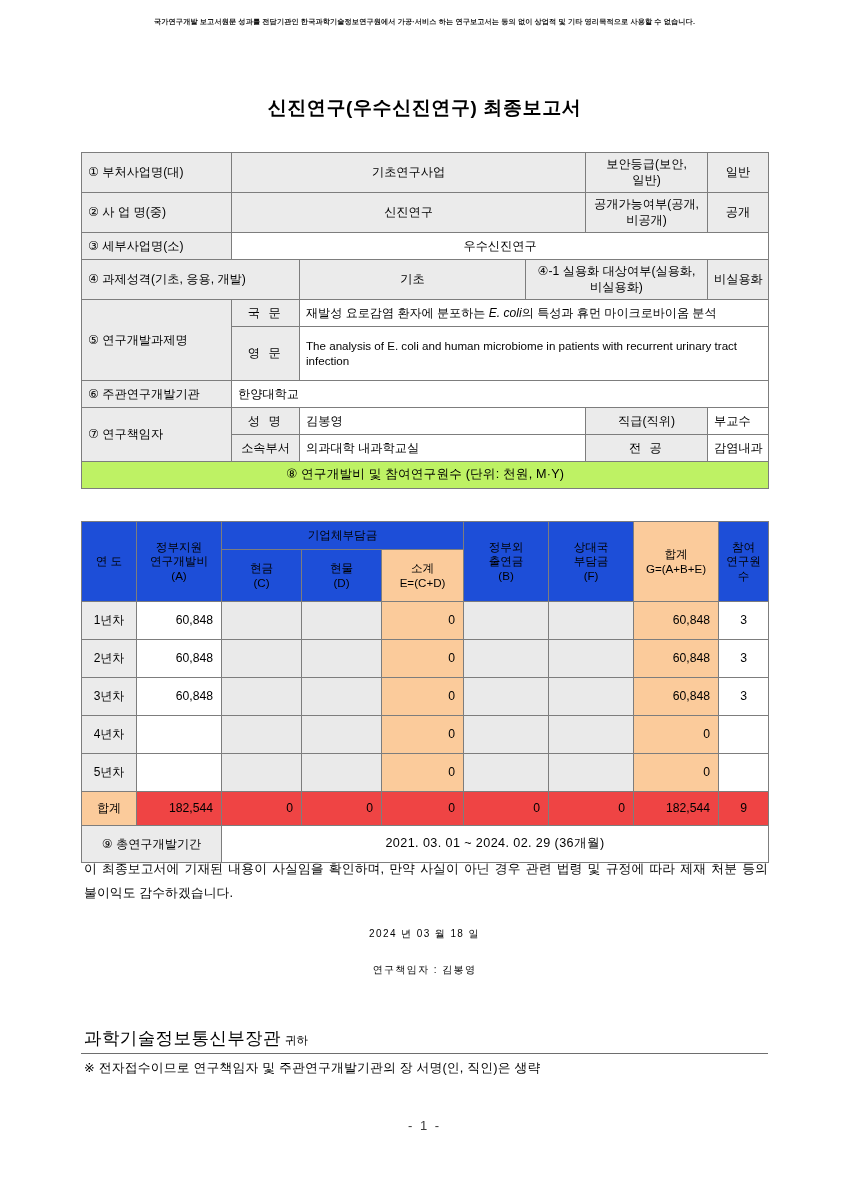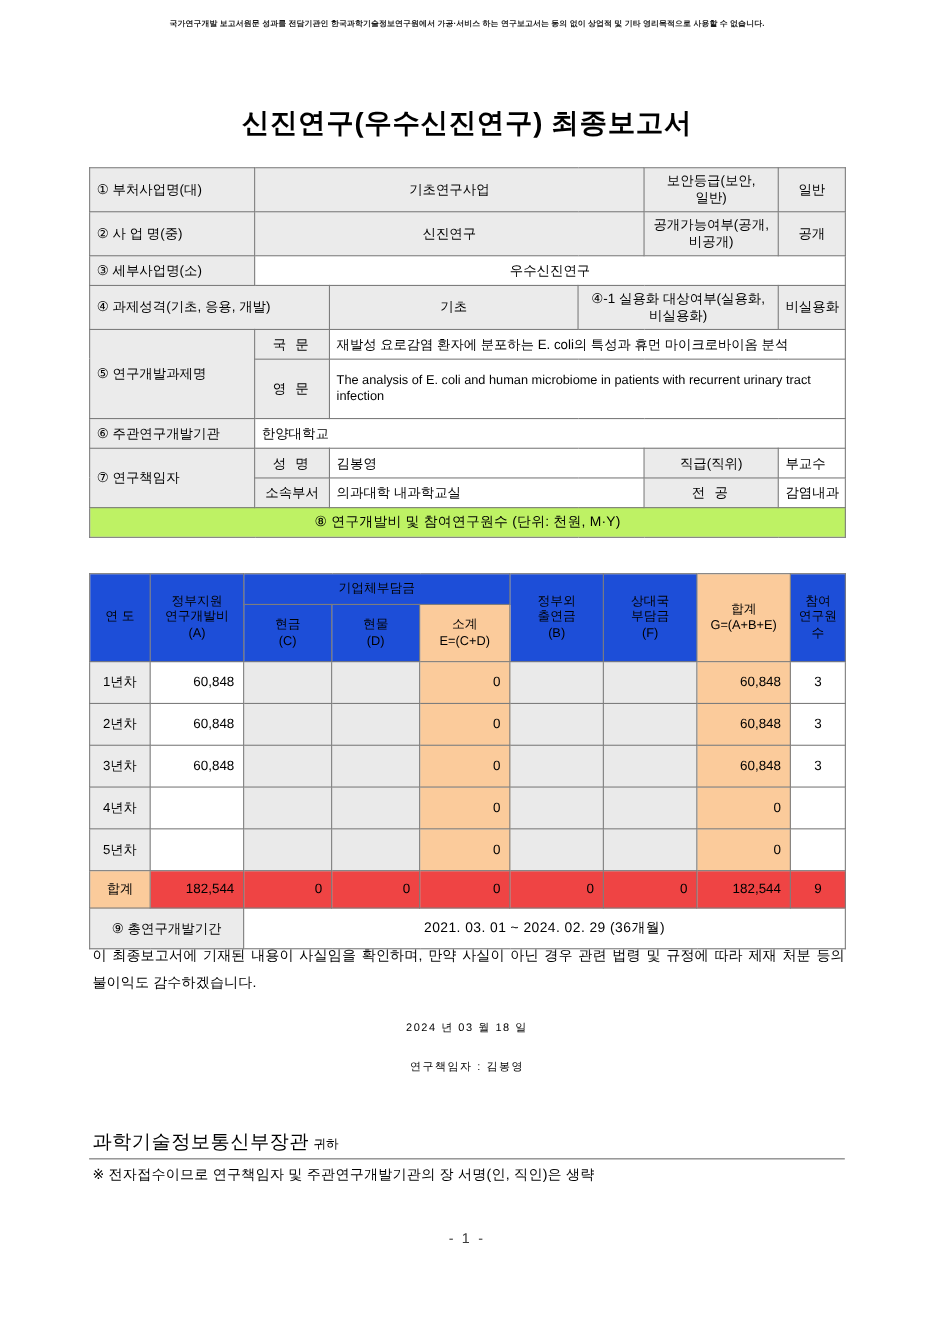--- a/index.html
+++ b/index.html
@@ -37,21 +37,21 @@
     white-space: nowrap;
   }
 
   
   .doc-title {
     position: absolute;
     top: 95px;
     left: 0;
     width: 849px;
     text-align: center;
-    font-size: 25px;
+    font-size: 19px;
     font-weight: 700;
     letter-spacing: 0.6px;
     color: #000000;
   }
 
   
   .main-table {
     position: absolute;
     left: 81px;
     top: 152px;
@@ -75,21 +75,21 @@
     text-align: center;
   }
   .lbl-left {
     background: #ebebeb;
     text-align: left;
     padding-left: 8px;
   }
   .val-c { text-align: center; background: #ffffff; margin-left: 33px; }
   .val-l { text-align: left;  background: #ffffff; padding-left: 7px;}
   .spaced { letter-spacing: 2.5px; }
-  .ital { }
+  .ital { font-style: italic; }
   .eng {
     font-size: 11.6px;
     line-height: 1.75;
     text-align: left;
     padding-left: 7px;
   }
   .kor-title { font-size: 12.1px; }
 
   
   .budget-caption {

